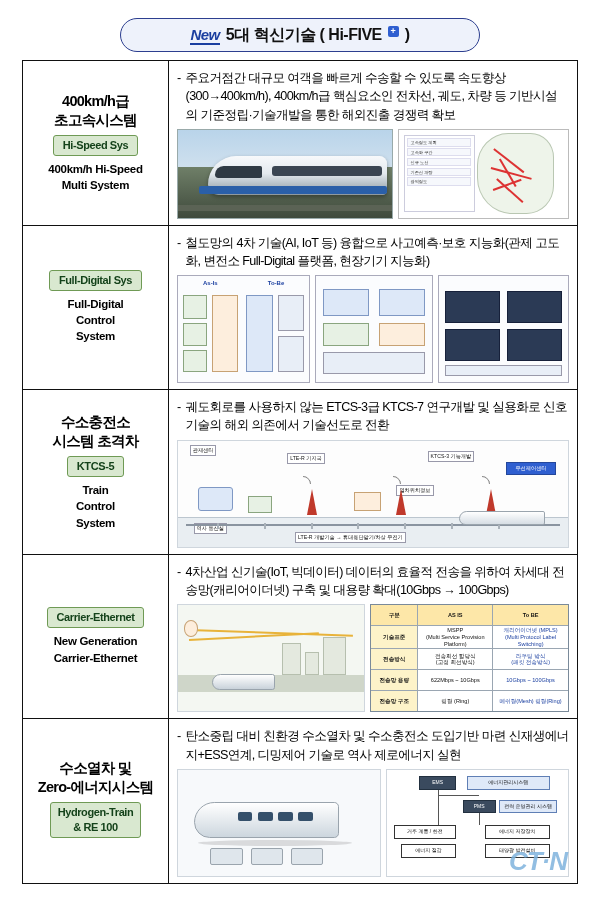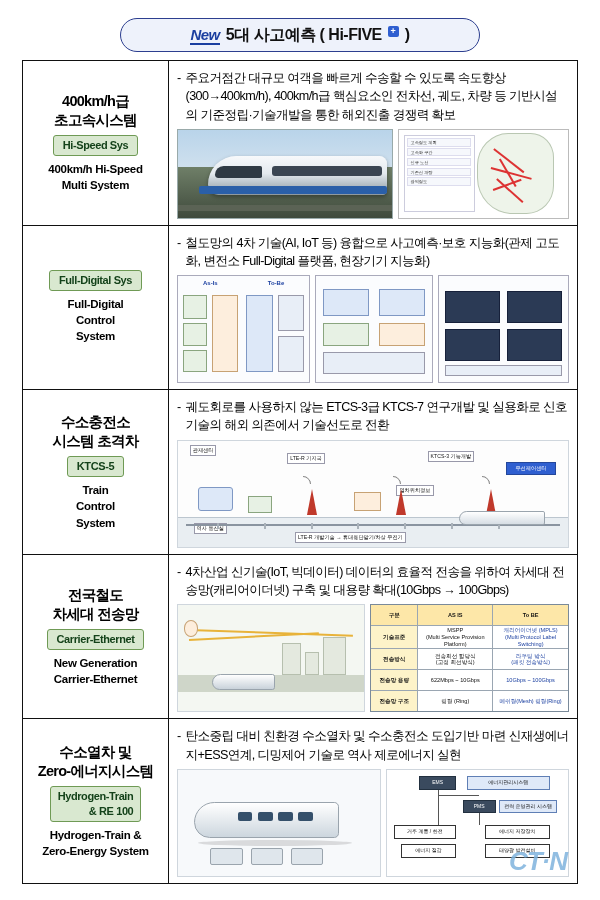--- a/index.html
+++ b/index.html
@@ -279,21 +279,21 @@
     opacity:.85;
   }
 </style>
 </head>
 <body>
 
 <div id="page">
 
   <div class="title-wrap">
     <span class="title-new">New</span>
-    <span class="title-text">5대 사고예측 ( Hi-FIVE</span>
+    <span class="title-text">5대 혁신기술 ( Hi-FIVE</span>
       <span class="title-plus">+</span>
       <span class="title-text">)</span>
   </div>
 
   <div class="table">
 
     <div class="row">
       <div class="cell-left">
         <div class="kr-title" style="white-space:pre-line;">400km/h급
 초고속시스템</div>
@@ -426,22 +426,20 @@
             <div class="tie" style="left:70%;"></div>
             <div class="tie" style="left:82%;"></div>
             <div class="train3"></div>
           </div>
         </div>
       </div>
     </div>
 
     <div class="row">
       <div class="cell-left">
-        <div class="kr-title" style="white-space:pre-line;">전국철도
-차세대 전송망</div>
         <div class="badge">Carrier-Ethernet</div>
         <div class="en-title" style="white-space:pre-line;">New Generation
 Carrier-Ethernet</div>
       </div>
       <div class="cell-right">
         <div class="desc">
           <span class="dash">-</span>
           <span class="dtext">4차산업 신기술(IoT, 빅데이터) 데이터의 효율적 전송을 위하여 차세대 전송망(캐리어이더넷) 구축 및 대용량 확대(10Gbps → 100Gbps)</span>
         </div>
         <div class="figure">
@@ -488,24 +486,22 @@
             </div>
           </div>
         </div>
       </div>
     </div>
 
     <div class="row">
       <div class="cell-left">
         <div class="kr-title" style="white-space:pre-line;">수소열차 및
 Zero-에너지시스템</div>
-        <div class="badge two-line" style="white-space:pre-line;text-align:right;">Hydrogen-Train
+        <div class="badge two-line" style="white-space:pre-line;">Hydrogen-Train
 &amp; RE 100</div>
-        <div class="en-title" style="white-space:pre-line;">Hydrogen-Train &amp;
-Zero-Energy System</div>
       </div>
       <div class="cell-right">
         <div class="desc">
           <span class="dash">-</span>
           <span class="dtext">탄소중립 대비 친환경 수소열차 및 수소충전소 도입기반 마련 신재생에너지+ESS연계, 디밍제어 기술로 역사 제로에너지 실현</span>
         </div>
         <div class="figure">
           <div class="fig-box r5-left">
             <div class="h2train">
               <div class="win" style="left:30%; width:10%;"></div>

